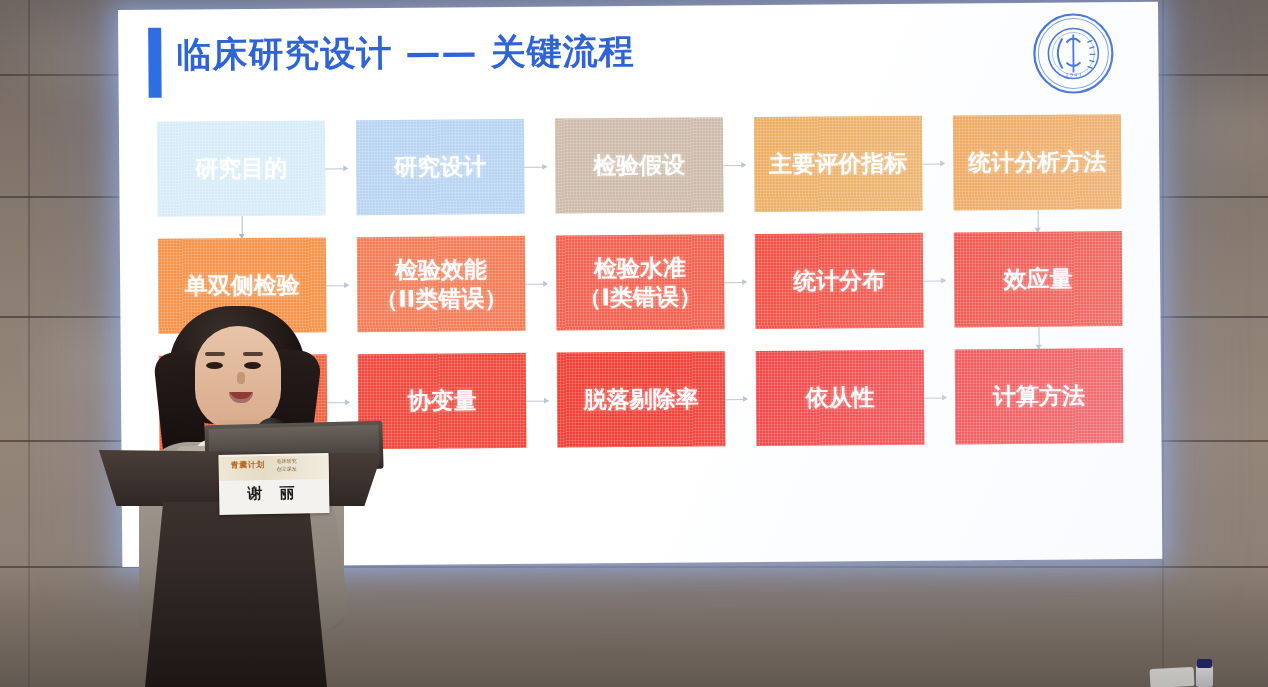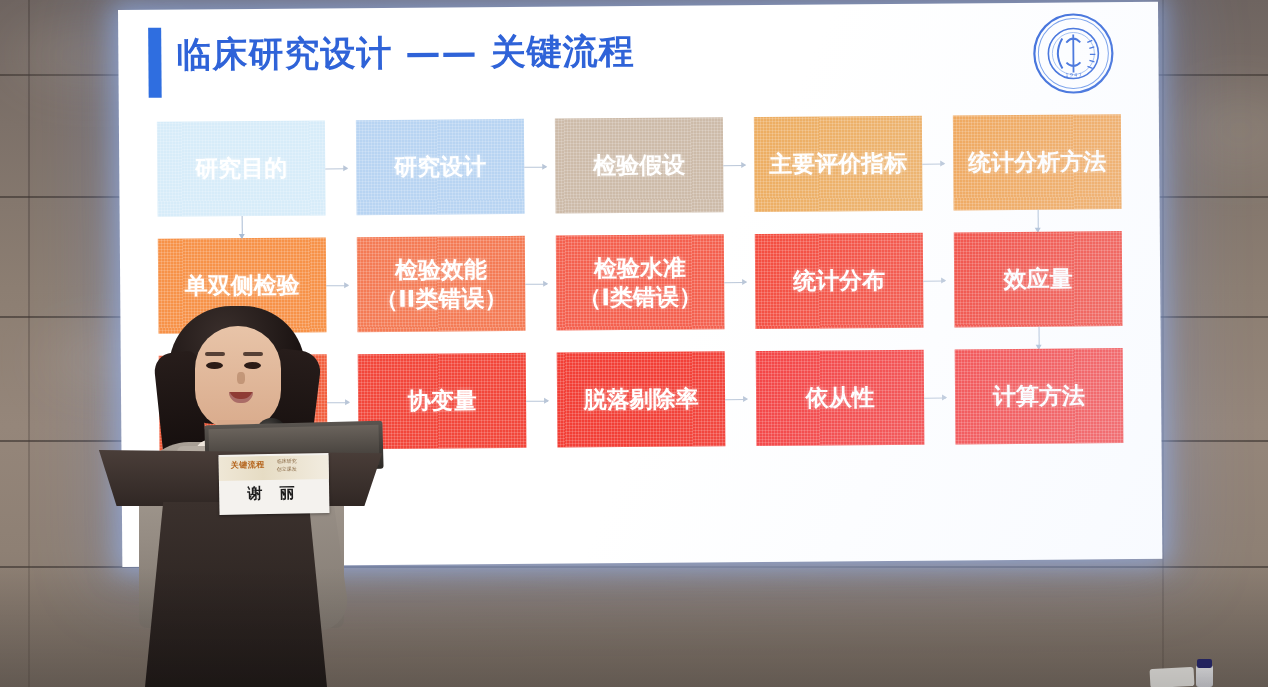--- a/index.html
+++ b/index.html
@@ -254,21 +254,21 @@
   </div>
 
   <div id="podium">
     <div class="laptop">
       <div class="laptop-screen"></div>
     </div>
     <div class="pod-top"></div>
     <div class="pod-body"></div>
     <div class="nameplate">
       <div class="np-band"></div>
-      <div class="np-band-txt">关键流程</div>
+      <div class="np-band-txt">青囊计划</div>
       <div class="np-band-sub">临床研究<br>创立课发</div>
       <div class="np-name">谢 丽</div>
     </div>
   </div>
 
   <div class="paper"></div>
   <div class="bottle"></div>
   <div class="bottle-cap"></div>
   <div class="bottom-vig"></div>
 

